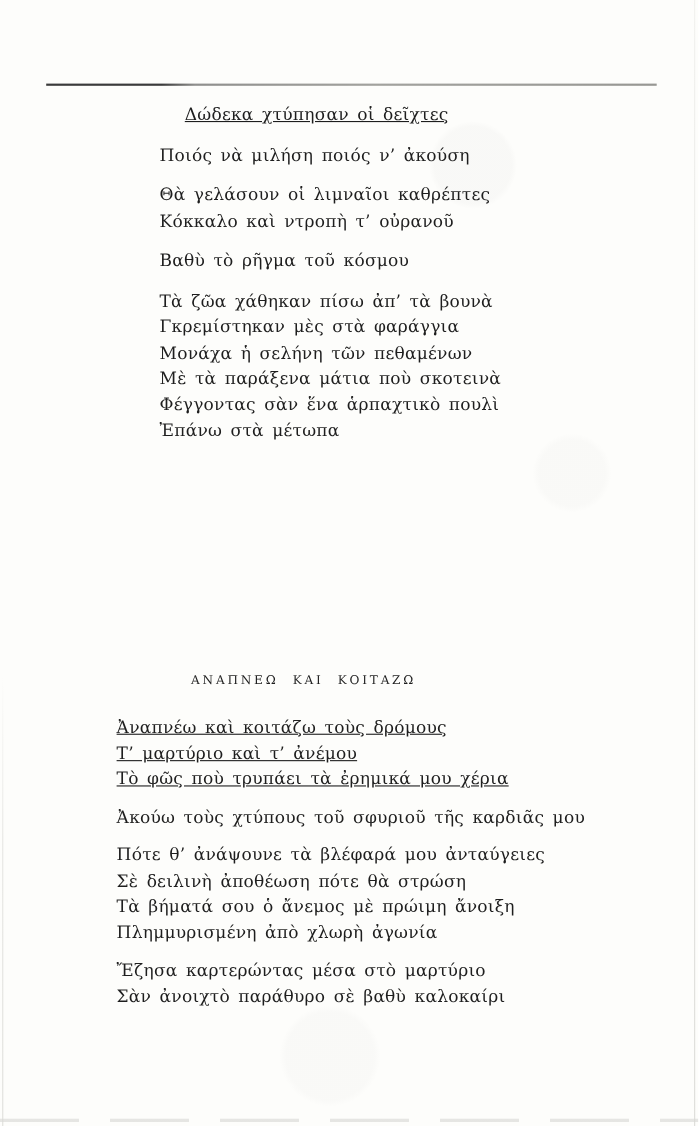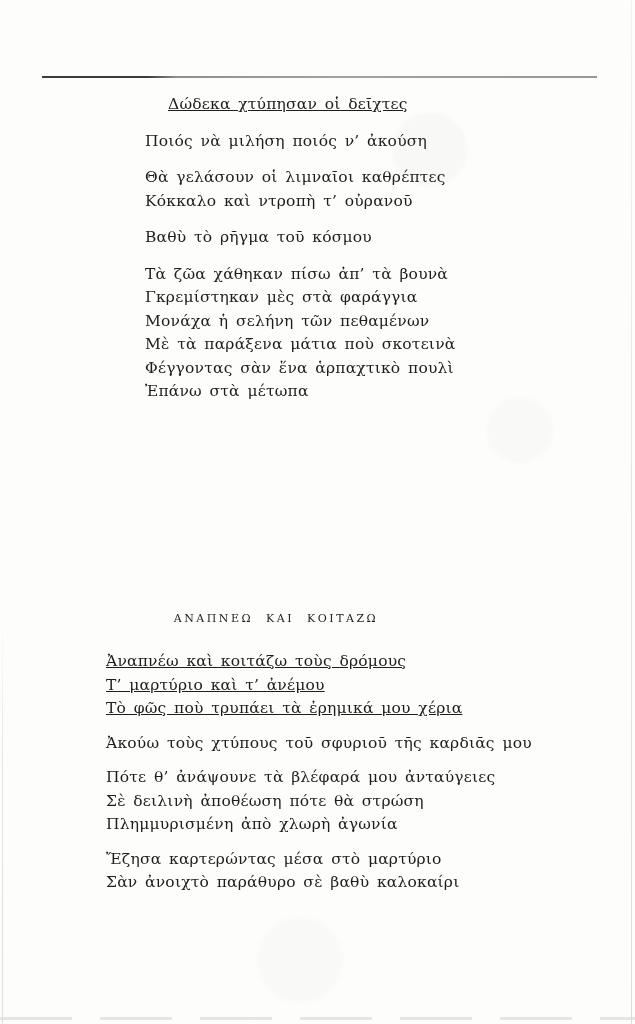--- a/index.html
+++ b/index.html
@@ -139,20 +139,21 @@
         <div class="line">Ἀναπνέω καὶ κοιτάζω τοὺς δρόμους</div>
         <div class="line">Τ’ μαρτύριο καὶ τ’ ἀνέμου</div>
         <div class="line">Τὸ φῶς ποὺ τρυπάει τὰ ἐρημικά μου χέρια</div>
       </div>
       <div class="stanza">
         <div class="line">Ἀκούω τοὺς χτύπους τοῦ σφυριοῦ τῆς καρδιᾶς μου</div>
       </div>
       <div class="stanza">
         <div class="line">Πότε θ’ ἀνάψουνε τὰ βλέφαρά μου ἀνταύγειες</div>
         <div class="line">Σὲ δειλινὴ ἀποθέωση πότε θὰ στρώση</div>
+        <div class="line">Τὰ βήματά σου ὁ ἄνεμος μὲ πρώιμη ἄνοιξη</div>
         <div class="line">Πλημμυρισμένη ἀπὸ χλωρὴ ἀγωνία</div>
       </div>
       <div class="stanza">
         <div class="line">Ἔζησα καρτερώντας μέσα στὸ μαρτύριο</div>
         <div class="line">Σὰν ἀνοιχτὸ παράθυρο σὲ βαθὺ καλοκαίρι</div>
       </div>
     </div>
 
   <div class="edge-left"></div>
   <div class="edge-right"></div>

